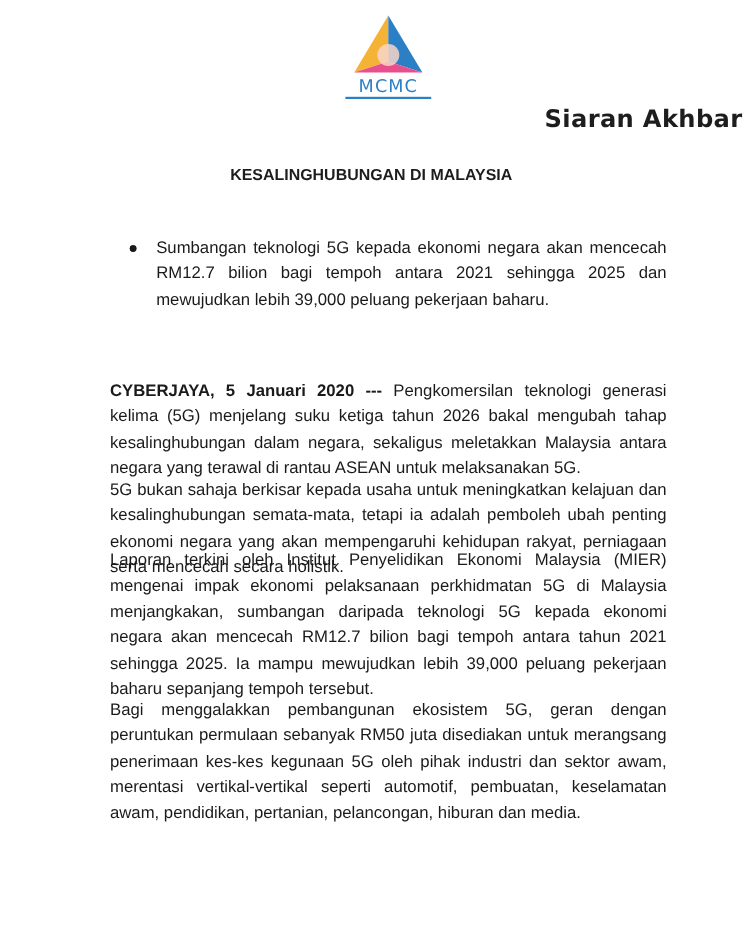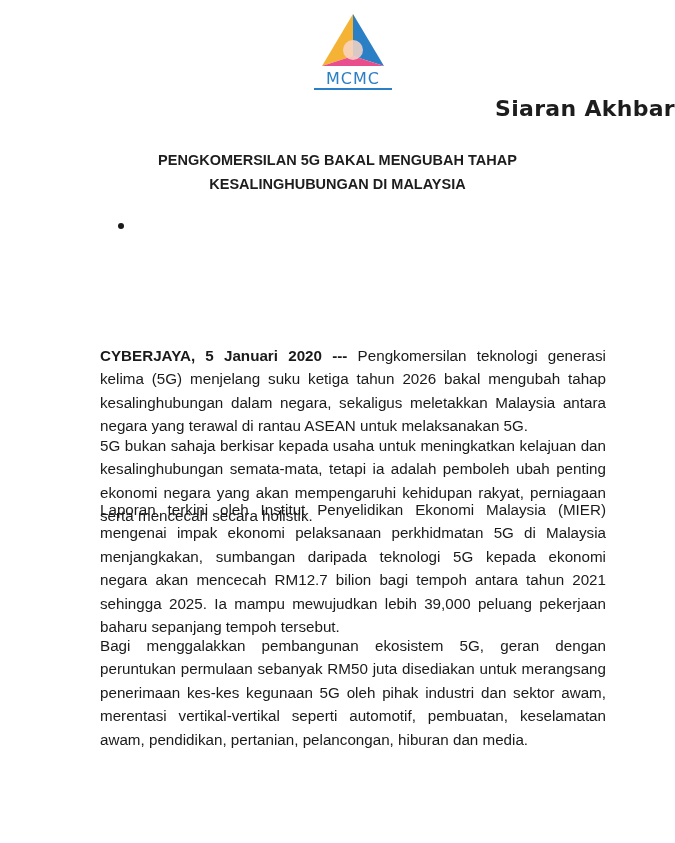--- a/index.html
+++ b/index.html
@@ -28,27 +28,30 @@
     <polygon points="14,54 76,54 45,44" fill="#ea4f8d"></polygon>
     <circle cx="45" cy="38" r="10" fill="#f7d6c8" opacity="0.85"></circle>
     <text x="45" y="72" text-anchor="middle" font-family="DejaVu Sans, sans-serif" font-size="16" fill="#2b7fc4" letter-spacing="1">MCMC</text>
     <rect x="6" y="76" width="78" height="2" fill="#2b7fc4"></rect>
   </svg>
 </div>
 
 <div class="title">Siaran Akhbar</div>
 
 <div class="headline">
-  <div>PENGKOMERSILAN 5G BAKAL MENGUBAH TAHAP</div>
   <div>KESALINGHUBUNGAN DI MALAYSIA</div>
 </div>
 
 <ul class="bullets">
   <li>
     <span class="dot"></span>
+  </li>
+  <li>
+    <span class="dot"></span>
+    <span>Sumbangan teknologi 5G kepada ekonomi negara akan mencecah RM12.7 bilion bagi tempoh antara 2021 sehingga 2025 dan mewujudkan lebih 39,000 peluang pekerjaan baharu.</span>
   </li>
 </ul>
 
 <p class="para p1"><b>CYBERJAYA, 5 Januari 2020 ---</b><span> Pengkomersilan teknologi generasi kelima (5G) menjelang suku ketiga tahun 2026 bakal mengubah tahap kesalinghubungan dalam negara, sekaligus meletakkan Malaysia antara negara yang terawal di rantau ASEAN untuk melaksanakan 5G.</span></p>
 
 <p class="para p2">5G bukan sahaja berkisar kepada usaha untuk meningkatkan kelajuan dan kesalinghubungan semata-mata, tetapi ia adalah pemboleh ubah penting ekonomi negara yang akan mempengaruhi kehidupan rakyat, perniagaan serta mencecah secara holistik.</p>
 
 <p class="para p3">Laporan terkini oleh Institut Penyelidikan Ekonomi Malaysia (MIER) mengenai impak ekonomi pelaksanaan perkhidmatan 5G di Malaysia menjangkakan, sumbangan daripada teknologi 5G kepada ekonomi negara akan mencecah RM12.7 bilion bagi tempoh antara tahun 2021 sehingga 2025. Ia mampu mewujudkan lebih 39,000 peluang pekerjaan baharu sepanjang tempoh tersebut.</p>
 
 <p class="para p4">Bagi menggalakkan pembangunan ekosistem 5G, geran dengan peruntukan permulaan sebanyak RM50 juta disediakan untuk merangsang penerimaan kes-kes kegunaan 5G oleh pihak industri dan sektor awam, merentasi vertikal-vertikal seperti automotif, pembuatan, keselamatan awam, pendidikan, pertanian, pelancongan, hiburan dan media.</p>

